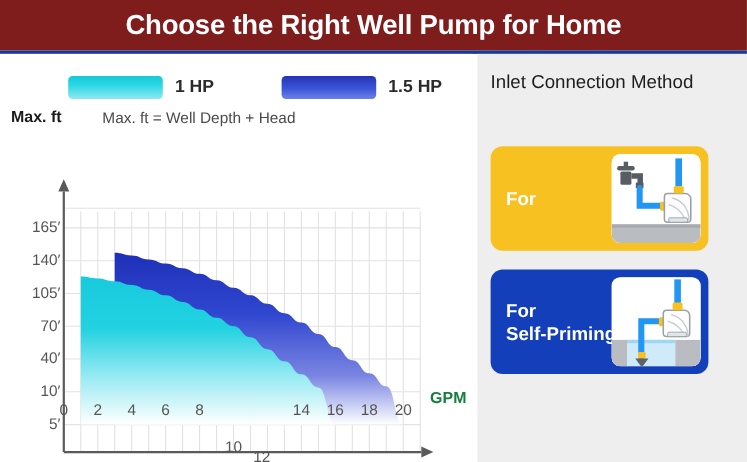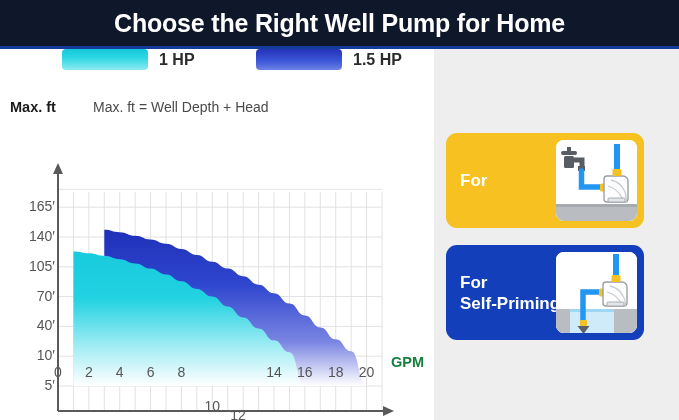--- a/index.html
+++ b/index.html
@@ -7,35 +7,35 @@
     width:679px;height:420px;overflow:hidden;
     background:#ffffff;
     font-family:"Liberation Sans", sans-serif;
     -webkit-font-smoothing:antialiased;
   }
   #root{position:relative;width:679px;height:420px;background:#fff;}
 
   
   .banner{
     position:absolute;left:0;top:0;width:679px;height:46px;
-    background:#0f172a;
+    background:#7f1d1d;
     display:flex;align-items:center;justify-content:center;
   }
   .banner-title{
     color:#ffffff;font-size:25px;font-weight:bold;letter-spacing:-0.2px;
     line-height:1;white-space:nowrap;
   }
   .banner-underline{
     position:absolute;left:0;top:46px;width:679px;height:3px;background:#153a9e;
   }
 
   
   .chart-wrap{position:absolute;left:0;top:49px;width:430px;height:371px;background:#fff;}
 
-  .legend{position:absolute;left:0;top:0;width:430px;height:28px;}
+  .legend{position:absolute;left:0;top:20px;width:430px;height:28px;}
   .legend-item{position:absolute;top:0;display:flex;align-items:center;}
   .legend-item.one{left:62px;}
   .legend-item.onefive{left:256px;}
   .swatch{width:86px;height:21px;border-radius:4px;display:block;}
   .swatch.cyan{background:linear-gradient(180deg,#16c8dc 0%,#2ad7e3 40%,#8fe9f2 100%);}
   .swatch.blue{background:linear-gradient(180deg,#2533b6 0%,#3a55d8 55%,#6d82e6 100%);}
   .legend-label{
     font-size:16px;font-weight:bold;color:#2b2b2b;margin-left:11px;white-space:nowrap;
   }
 
@@ -192,20 +192,21 @@
           <div class="xtick" style="left: 262px;">14</div>
           <div class="xtick" style="left: 292.857px;">16</div>
           <div class="xtick" style="left: 323.714px;">18</div>
           <div class="xtick" style="left: 354.571px;">20</div>
         </div>
       <div class="gpm-label">GPM</div>
     </div>
   </div>
 
   <div class="right-panel">
+    <div class="panel-title">Inlet Connection Method</div>
 
     <div class="card taps">
       <div class="card-text">
         <span>For</span><br>
       </div>
       <div class="card-img">
         <svg width="81" height="81" viewBox="0 0 81 81">
           <rect x="0" y="0" width="81" height="81" fill="#ffffff"></rect>
           <rect x="0" y="64" width="81" height="17" fill="#b9bcc0"></rect>
           <rect x="0" y="64" width="81" height="3" fill="#a7aaae"></rect>

